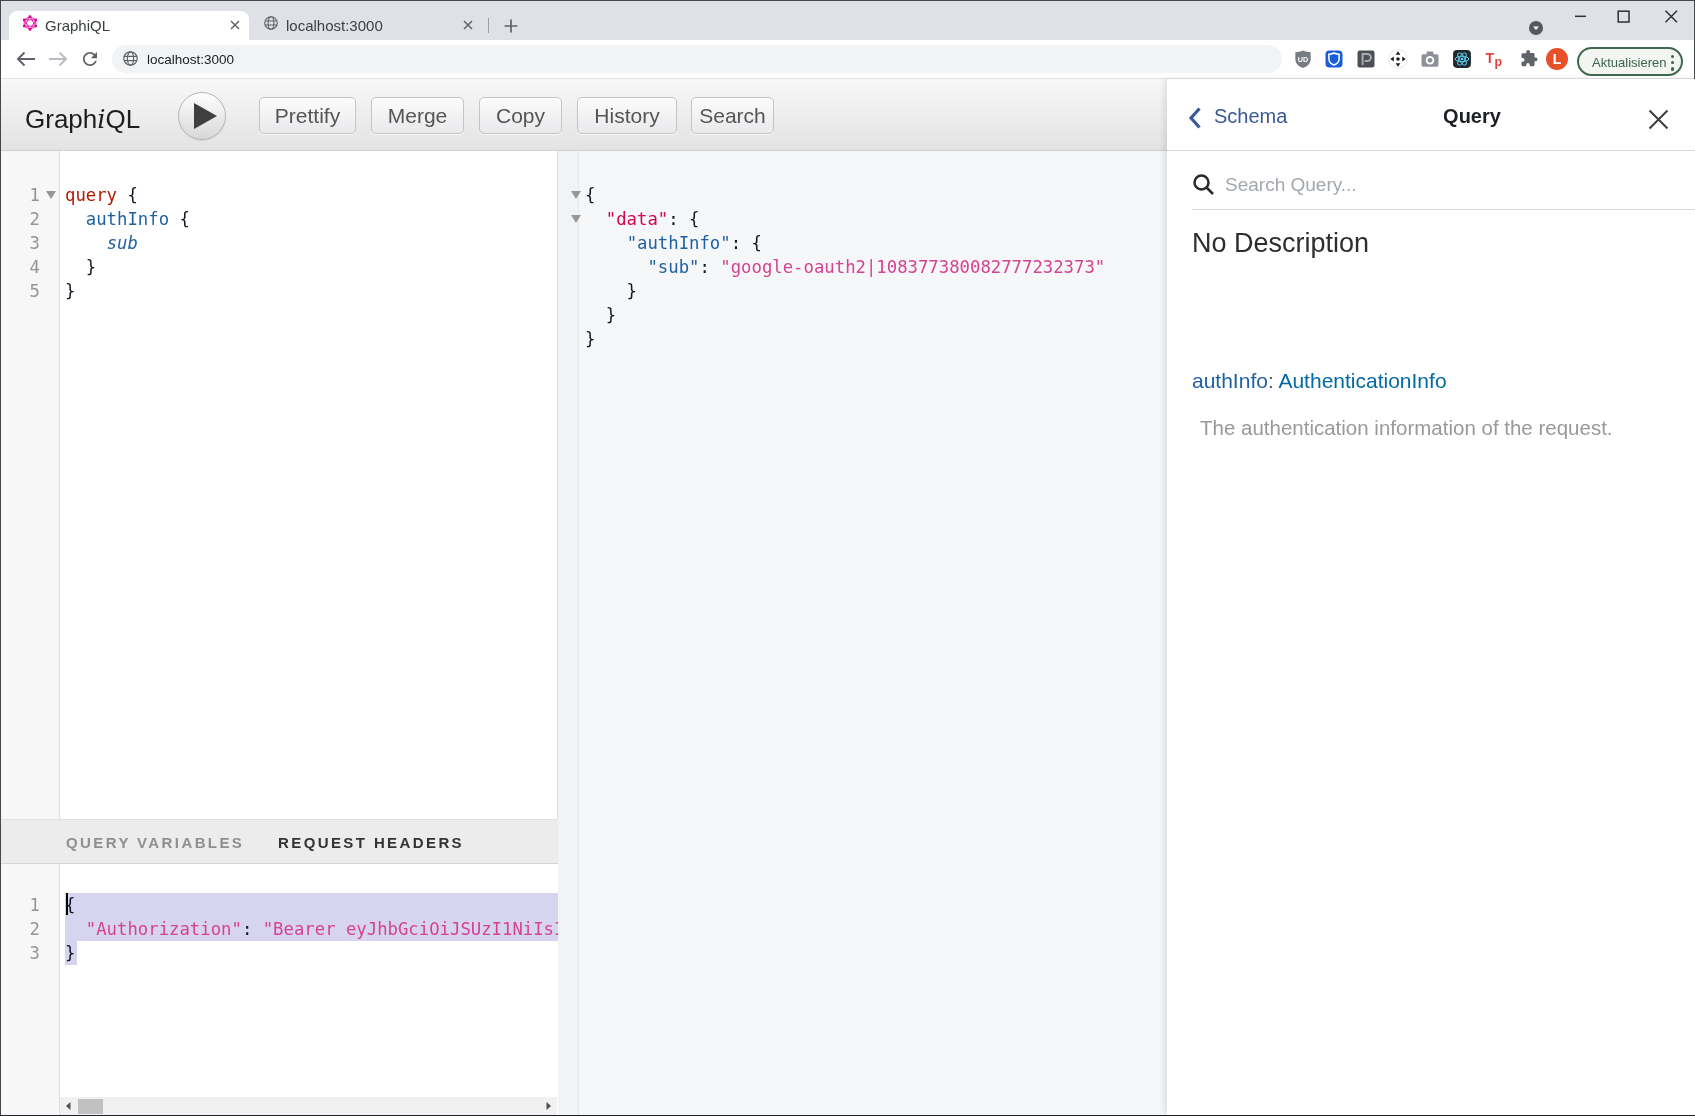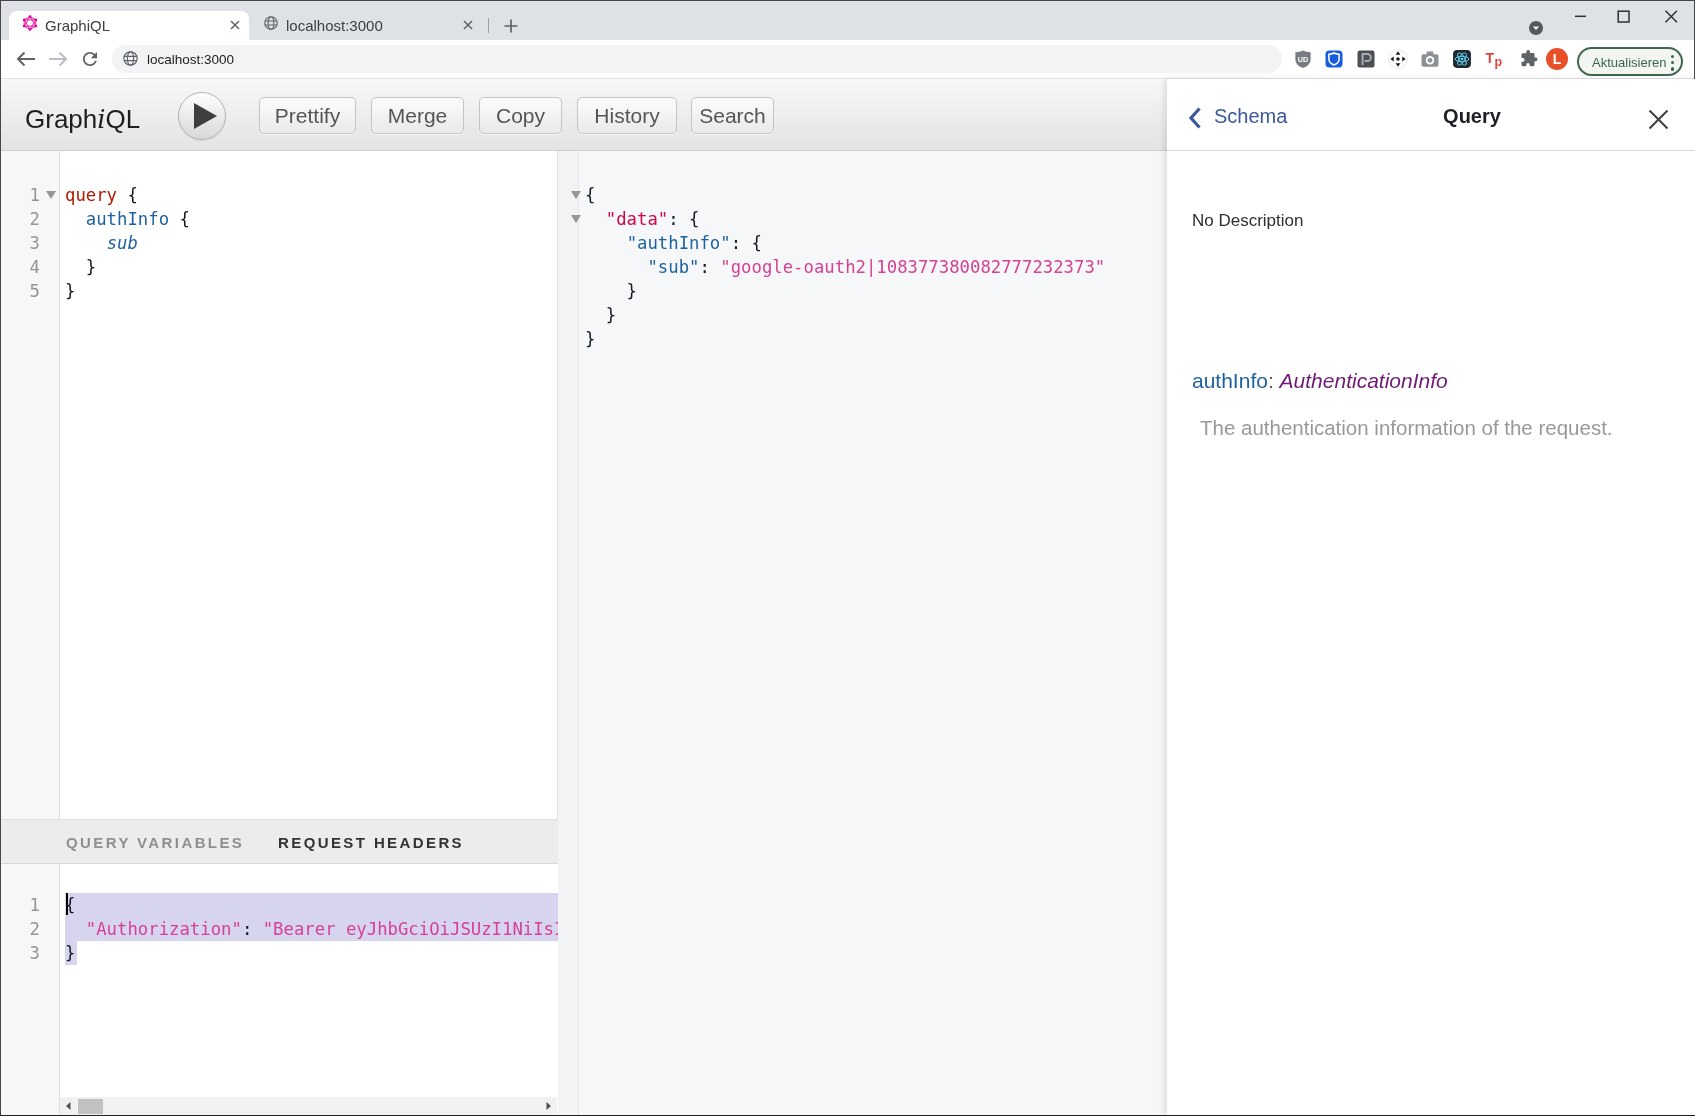--- a/index.html
+++ b/index.html
@@ -90,26 +90,26 @@
   .docs-header { position:absolute; left:0; top:0; width:100%; height:72px; border-bottom:1px solid #d6d6d6; }
   .docs-back { position:absolute; left:21px; top:26px; font-size:20px; color:#3B5998; }
   .docs-back .chevron { position:absolute; left:0; top:1px; }
   .docs-back .lbl { margin-left:26px;text-align:right; }
   .docs-title { position:absolute; left:305px; top:26px; transform:translateX(-50%); font-size:20px;
                 font-weight:bold; color:#1c1f24; }
   .docs-close { position:absolute; left:480px; top:29px; width:23px; height:23px; }
   .search-row { position:absolute; left:25px; top:92px; width:503px; height:39px; }
   .search-row .sline { position:absolute; left:0; top:38px; width:503px; height:1px; background:#d3d6db; }
   .search-ph { position:absolute; left:33px; top:3px; font-size:19px; color:#a3a8ae; }
-  .no-desc { position:absolute; left:25px; top:132px; font-size:17px; color:#2e2e30; }
+  .no-desc { position:absolute; left:25px; top:149px; font-size:27px; color:#2e2e30; }
   .fields-title { position:absolute; left:25px; top:230px; width:503px; height:37px; font-size:16px; font-weight:bold;
                   letter-spacing:1.8px; color:#7a7a7a; border-bottom:1px solid #e0e0e0; }
   .field-row { position:absolute; left:25px; top:290px; font-size:21px; }
   .field-desc { position:absolute; left:33px; top:337px; font-size:20.5px; color:#999; }
-  .c-fieldname { color:#1F61A0; } .c-colon { color:#555; } .c-type { color:#701a75;font-style:italic; }
+  .c-fieldname { color:#1F61A0; } .c-colon { color:#555; } .c-type { color:#0369a1; }
 </style>
 </head>
 <body>
 
 <div class="win">
 
   <div class="tabstrip">
     <div class="tab-active">
       <svg class="favicon" viewBox="0 0 16 16">
         <g stroke="#E10098" stroke-width="0.9" fill="none">
@@ -334,20 +334,28 @@
       <div class="docs-back">
         <svg class="chevron" width="14" height="24" viewBox="0 0 14 24">
           <path d="M11.5 2.5 L3 12 L11.5 21.5" stroke="#3B5998" stroke-width="3.2" fill="none"></path>
         </svg><span class="lbl">Schema</span>
       </div>
       <div class="docs-title">Query</div>
       <svg class="docs-close" viewBox="0 0 23 23">
         <path d="M2.5 2.5 L20.5 20.5 M20.5 2.5 L2.5 20.5" stroke="#3f4145" stroke-width="2.1"></path>
       </svg>
     </div>
+    <div class="search-row">
+      <svg width="24" height="24" viewBox="0 0 24 24" style="position:absolute; left:0; top:2px;">
+        <circle cx="9.5" cy="9.5" r="7" stroke="#27292c" stroke-width="2.5" fill="none"></circle>
+        <path d="M14.5 14.5 L21 21" stroke="#27292c" stroke-width="2.5"></path>
+      </svg>
+      <span class="search-ph">Search Query...</span>
+      <div class="sline"></div>
+    </div>
     <div class="no-desc">No Description</div>
     <div class="field-row">
       <span class="c-fieldname">authInfo</span><span class="c-colon">:</span>
       <span class="c-type">AuthenticationInfo</span>
     </div>
     <div class="field-desc">The authentication information of the request.</div>
   </div>
 
 </div>
 

